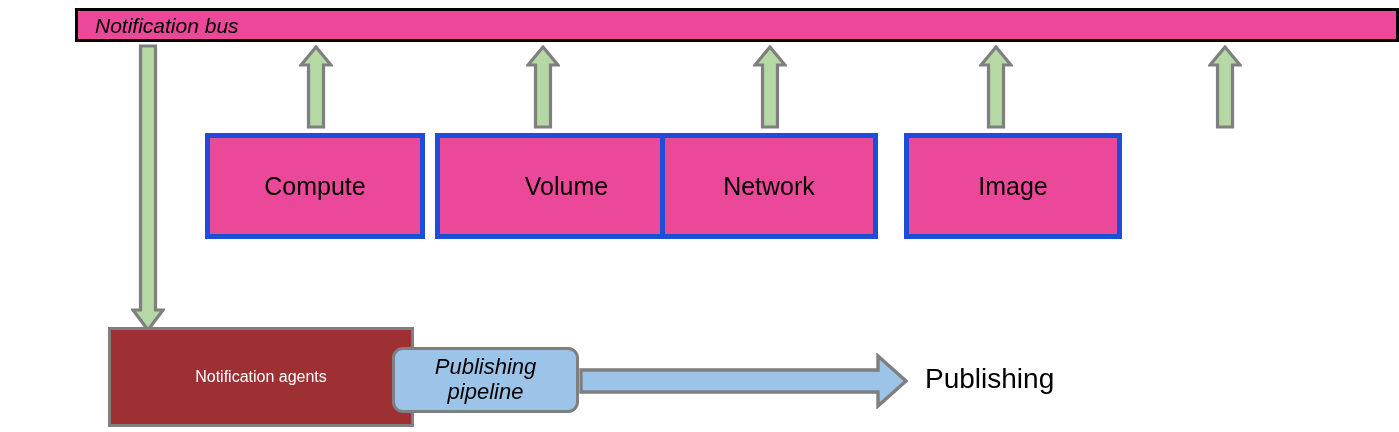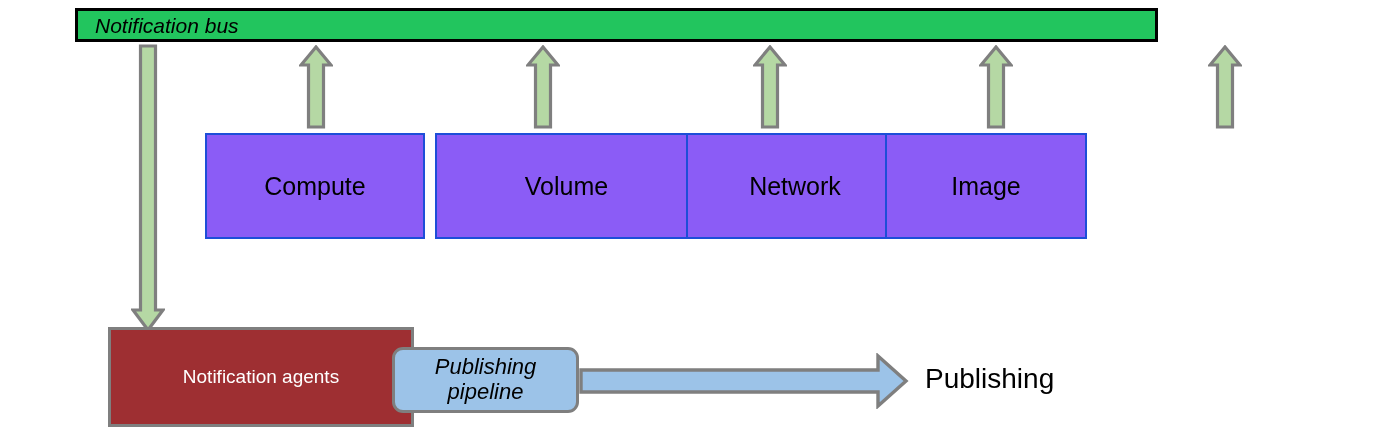--- a/index.html
+++ b/index.html
@@ -17,43 +17,43 @@
     position: relative;
     width: 1399px;
     height: 432px;
   }
   .abs { position: absolute; }
 
   
   .bus-bar {
     left: 75px;
     top: 8px;
-    width: 1083px;
+    width: 1324px;
     height: 34px;
-    background: #22c55e;
+    background: #ec4899;
     border: 3px solid #000000;
     box-sizing: border-box;
     display: flex;
     align-items: center;
   }
   .bus-label {
     font-style: italic;
     font-size: 21px;
     color: #000000;
     margin-left: 17px;
     line-height: 1;
     white-space: nowrap;
   }
 
   
   .svc-box {
     top: 133px;
     height: 106px;
-    background: #8b5cf6;
-    border: 2px solid #1d4ed8;
+    background: #ec4899;
+    border: 5px solid #1d4ed8;
     box-sizing: border-box;
     display: flex;
     align-items: center;
     justify-content: center;
   }
   .svc-label {
     font-size: 25px;
     color: #000000;
     white-space: nowrap;
   }
@@ -78,21 +78,21 @@
     width: 306px;
     height: 100px;
     background: #9e2f32;
     border: 3px solid #7f7f7f;
     box-sizing: border-box;
     display: flex;
     align-items: center;
     justify-content: center;
   }
   .agents-label {
-    font-size: 19px;
+    font-size: 16px;
     color: #ffffff;
     white-space: nowrap;
   }
 
   
   .pipeline-box {
     left: 392px;
     top: 347px;
     width: 187px;
     height: 66px;
@@ -161,25 +161,25 @@
   </div>
 
   <div class="abs svc-box" style="left:205px; width:220px;">
     <span class="svc-label">Compute</span>
   </div>
 
   <div class="abs svc-box" style="left:435px; width:263px;">
     <span class="svc-label">Volume</span>
   </div>
 
-  <div class="abs svc-box" style="left:660px; width:218px;margin-left:26px;">
+  <div class="abs svc-box" style="left:660px; width:218px;">
     <span class="svc-label">Network</span>
   </div>
 
-  <div class="abs svc-box" style="left:885px; width:202px;">
+  <div class="abs svc-box" style="left:904px; width:218px;">
     <span class="svc-label">Image</span>
   </div>
 
 
   <div class="abs" style="left:131px; top:44px;">
     <svg class="arrow-svg" width="34" height="288" viewBox="0 0 34 288">
       <polygon points="17,286 32,266 24.5,266 24.5,2 9.5,2 9.5,266 2,266" fill="#b5d8a4" stroke="#7f7f7f" stroke-width="3.2" stroke-linejoin="miter"></polygon>
     </svg>
   </div>
 

